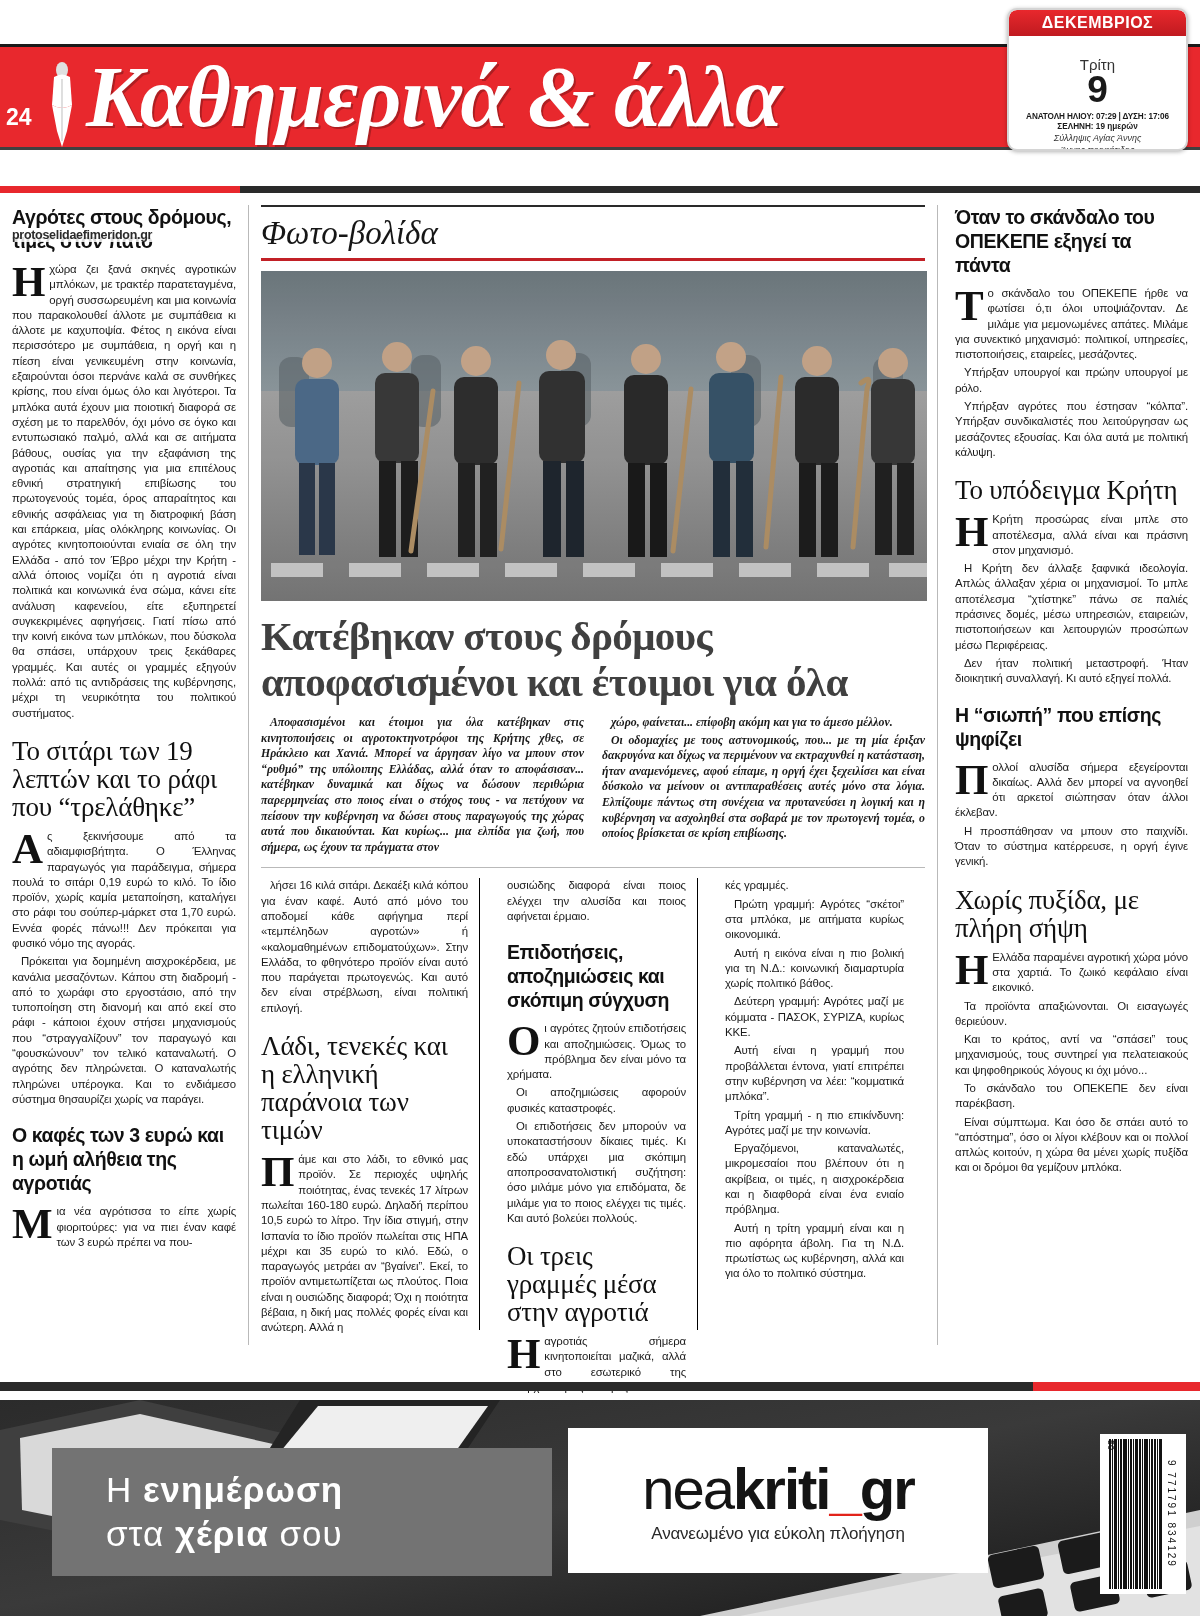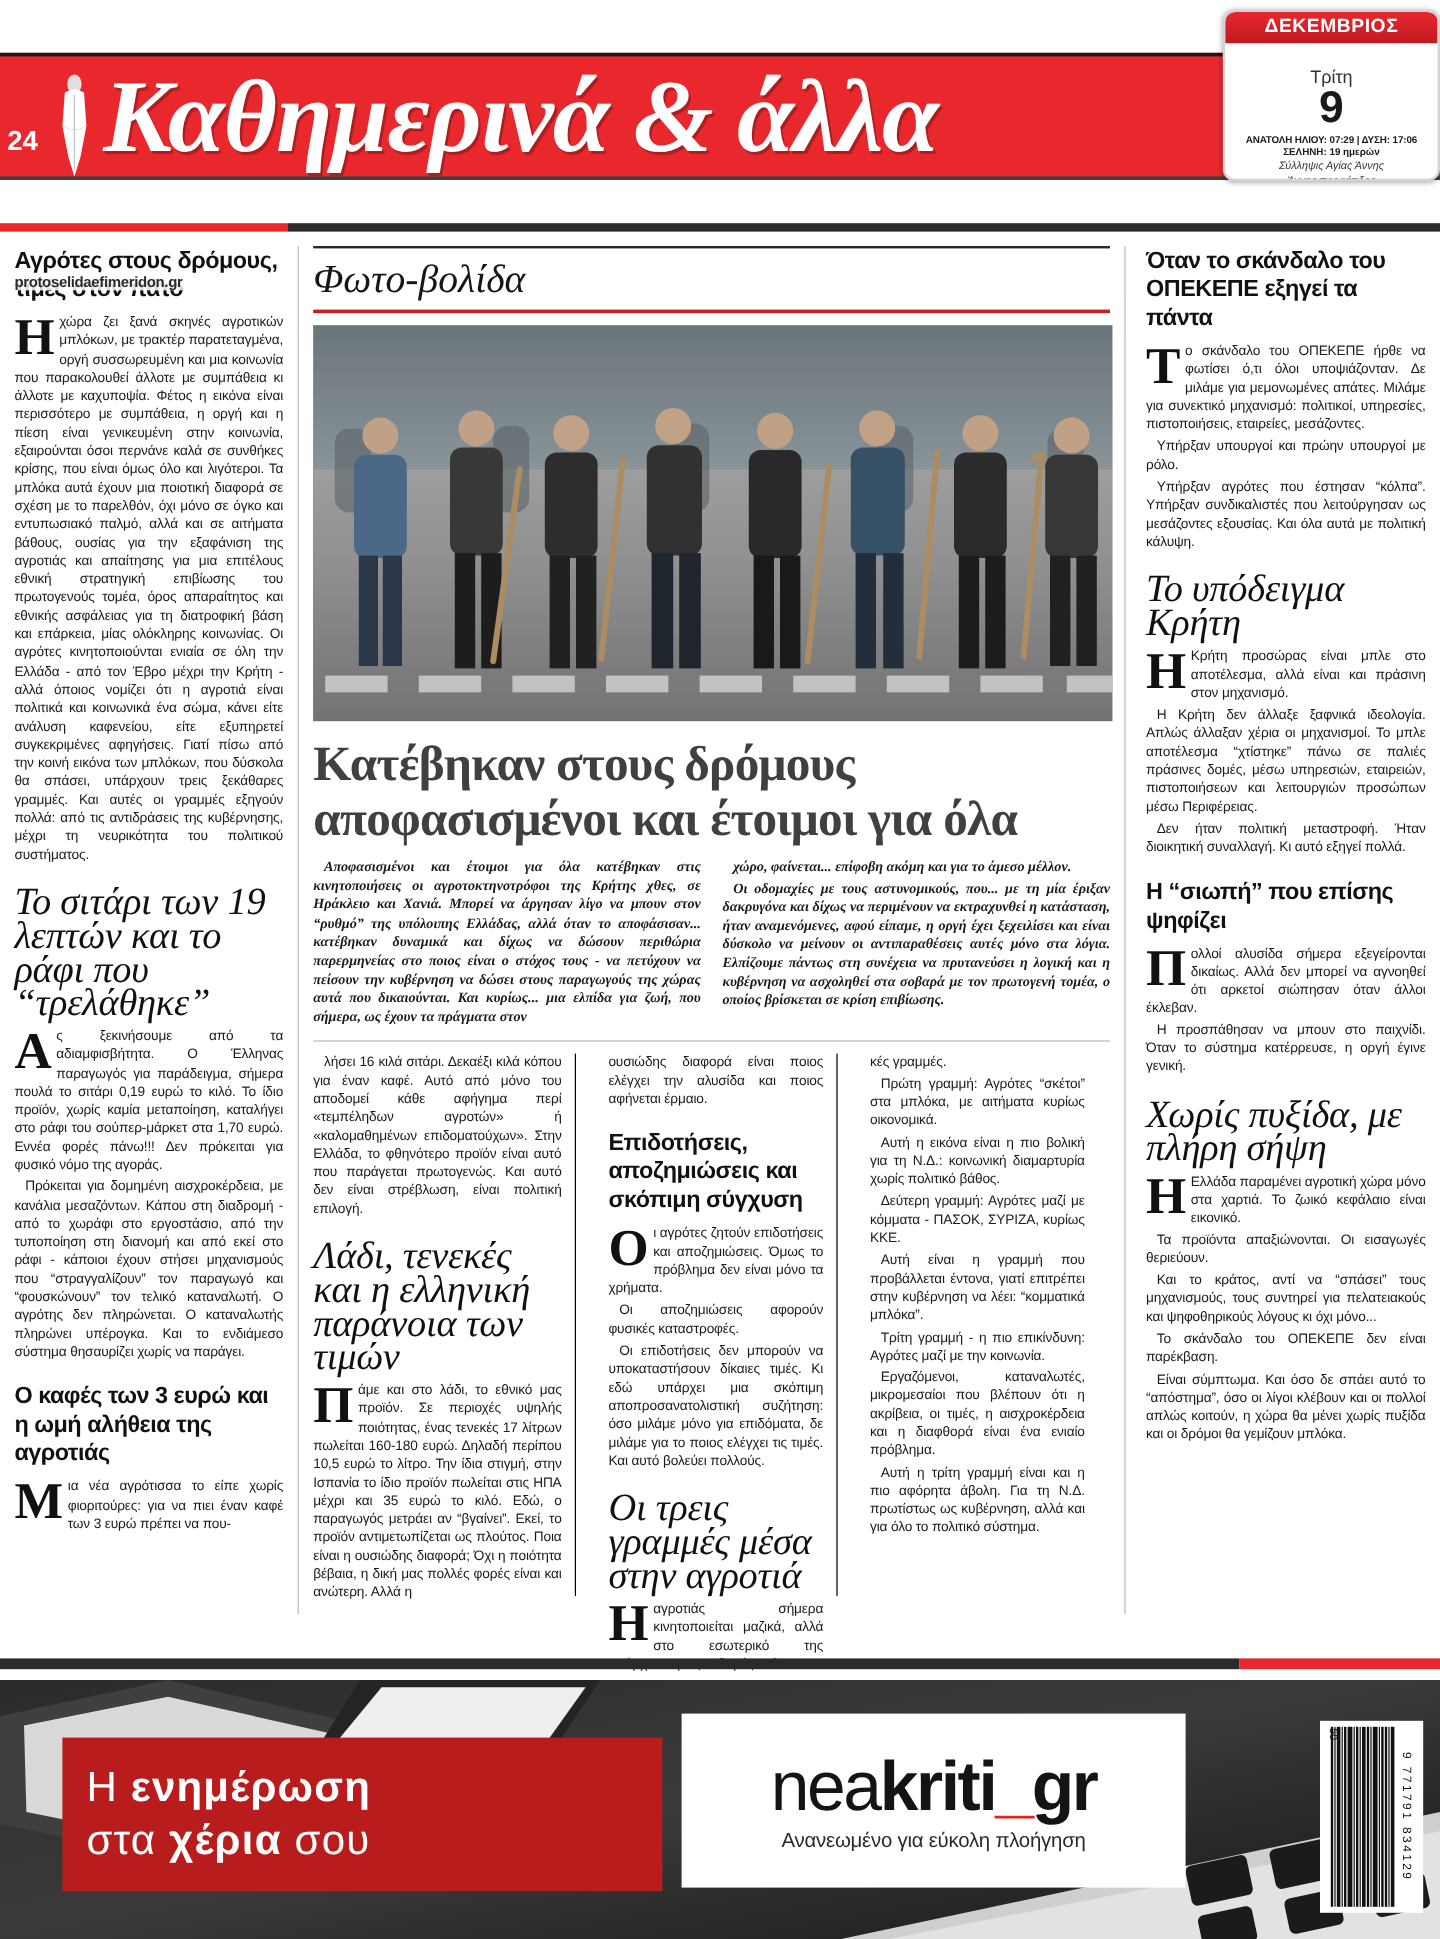--- a/index.html
+++ b/index.html
@@ -53,21 +53,21 @@
     font-weight: bold;
     font-size: 86px;
     letter-spacing: -1px;
     text-shadow: 2px 2px 0 rgba(0,0,0,0.25);
     white-space: nowrap;
   }
 
   
   .calendar {
     position: absolute;
-    right: 0; top: 8px;
+    right: 12px; top: 8px;
     width: 181px; height: 143px;
     background: #ffffff;
     border: 2px solid #d4d4d4;
     border-radius: 10px;
     box-shadow: 0 1px 4px rgba(0,0,0,0.3);
     overflow: hidden;
     text-align: center;
     z-index: 5;
   }
   .cal-month {
@@ -156,26 +156,25 @@
     font-weight: bold;
     font-size: 19.5px;
     line-height: 24px;
     color: #111;
     margin: 0 0 9px 0;
     letter-spacing: -0.4px;
   }
   h2.head-serif {
     font-family: "Liberation Serif", serif;
     font-weight: normal;
-    font-size: 32px;
+    font-size: 27px;
     line-height: 28px;
     color: #111;
     margin: 16px 0 8px 0;
     letter-spacing: -0.2px;
-    font-style: italic;
   }
   p.body {
     font-family: "Liberation Sans", sans-serif;
     font-size: 11.4px;
     line-height: 15.3px;
     color: #1a1a1a;
     margin: 0 0 3px 0;
     text-align: justify;
     text-indent: 9px;
     letter-spacing: -0.12px;
@@ -290,25 +289,25 @@
     width: 1200px; height: 216px;
     background: #1c1c1c;
     overflow: hidden;
   }
   .ad-photo { position:absolute; inset:0; }
   .ad-photo svg { width:100%; height:100%; display:block; }
   .ad-redbox {
     position: absolute;
     left: 52px; top: 48px;
     width: 500px; height: 128px;
-    background: #b91c1c;
+    background: #737373;
     display: flex;
     flex-direction: column;
     justify-content: center;
-    padding-left: 20px;
+    padding-left: 54px;
   }
   .ad-line1 {
     color: #ffffff;
     font-size: 35px;
     line-height: 44px;
     letter-spacing: 1px;
   }
   .ad-line1 b { font-weight: bold; }
   .ad-line2 {
     color: #ffffff;

